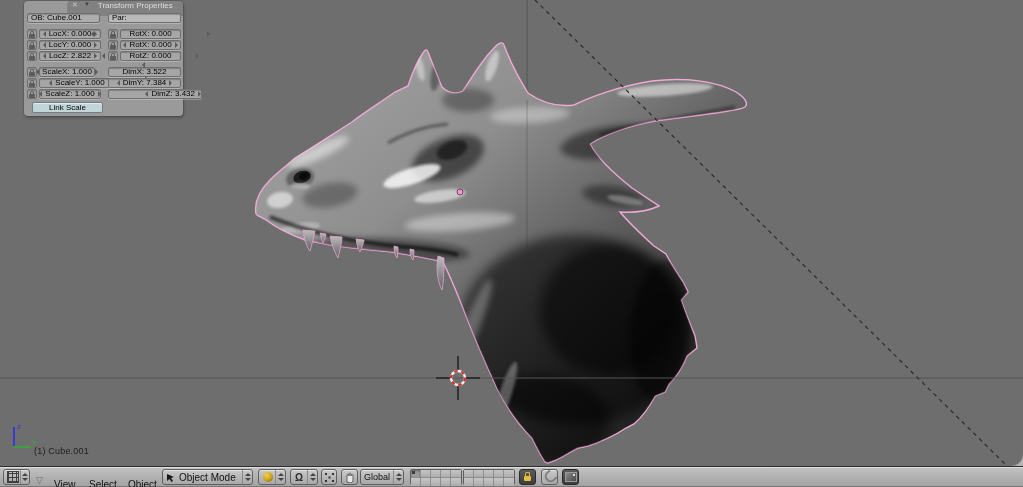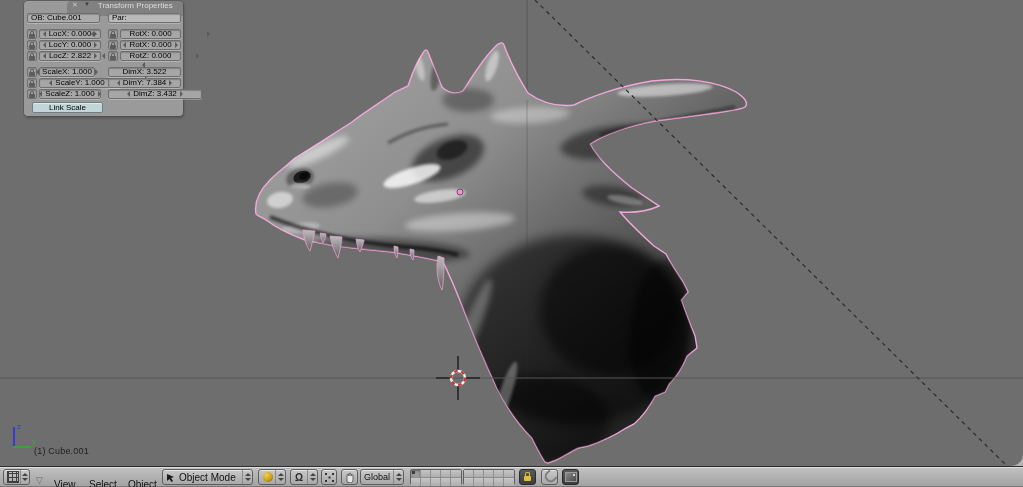--- a/index.html
+++ b/index.html
@@ -305,21 +305,21 @@
       </div>
 
     <div class="lockbtn" style="left:3px;top:88px;">
         <span class="padlock"></span>
       </div>
     <div class="pfield" style="left:15px;top:88px;width:62px;">
         <span class="arrL"></span>
         <span>ScaleZ: 1.000</span>
         <span class="arrR"></span>
       </div>
-    <div class="pfield" style="left:84px;top:88px;width:94px;">
+    <div class="pfield" style="left:84px;top:88px;width:94px;justify-content:flex-end;">
         <span class="arrL"></span>
         <span>DimZ: 3.432</span>
         <span class="arrR"></span>
       </div>
 
     <div id="linkscale">Link Scale</div>
   </div>
 </div>
 
 <div id="toolbar">

